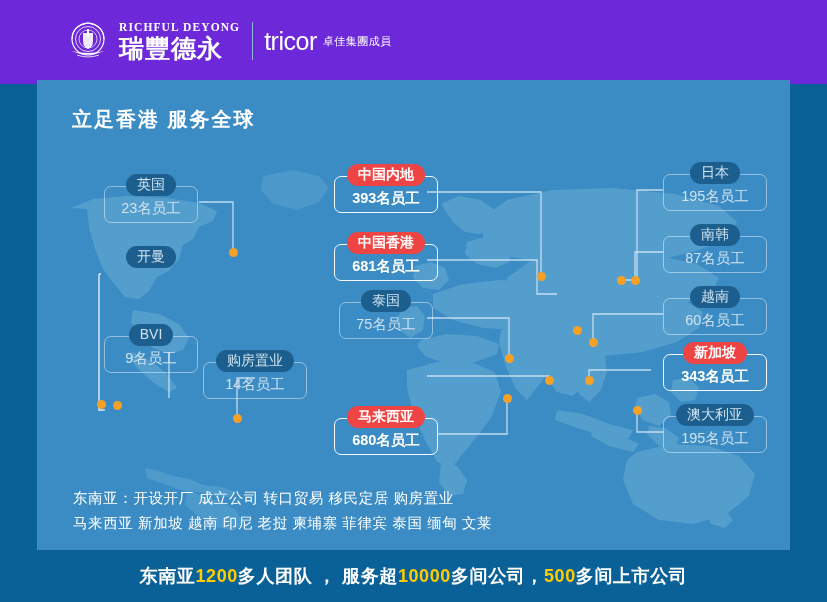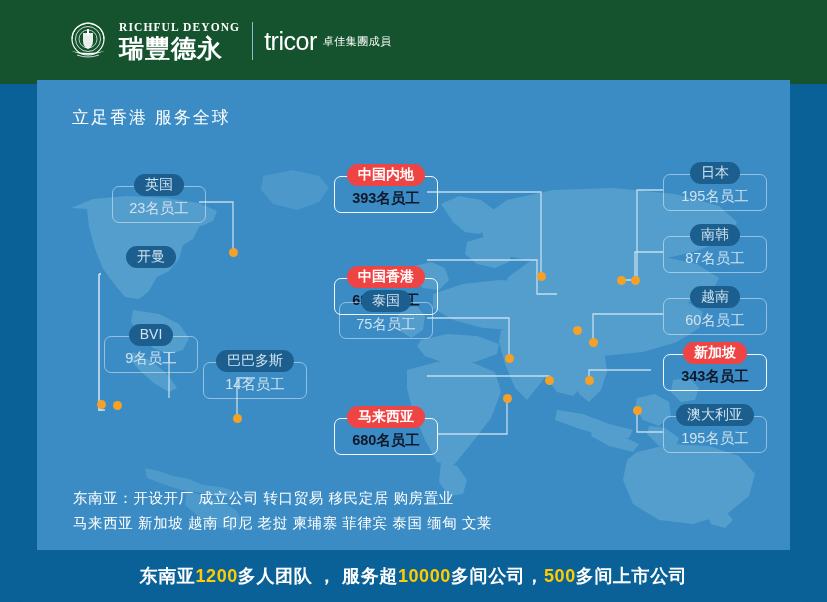--- a/index.html
+++ b/index.html
@@ -5,39 +5,39 @@
   html,body{margin:0;padding:0;}
   body{
     width:827px;height:602px;overflow:hidden;
     background:#0a6197;
     font-family:"Liberation Sans","DejaVu Sans",sans-serif;
     -webkit-font-smoothing:antialiased;
   }
   #root{position:relative;width:827px;height:602px;}
 
   
-  .header{position:absolute;left:0;top:0;width:827px;height:84px;background:#14532d;}
+  .header{position:absolute;left:0;top:0;width:827px;height:84px;background:#6d28d9;}
   .logo-wrap{position:absolute;left:66px;top:19px;display:flex;align-items:center;height:44px;}
   .crest{width:44px;height:44px;position:relative;flex:0 0 auto;}
   .crest svg{display:block;}
   .logo-texts{margin-left:9px;}
   .logo-en{font-size:11.5px;font-weight:bold;letter-spacing:1.1px;color:#ffffff;line-height:12px;
            font-family:"Liberation Serif","DejaVu Serif",serif;}
   .logo-cn{font-size:25px;font-weight:bold;color:#ffffff;line-height:27px;letter-spacing:1px;margin-top:2px;}
   .logo-sep{width:1px;height:38px;background:#8fb9d6;margin:0 11px 0 12px;}
   .tricor{display:flex;align-items:center;}
   .tricor-main{font-size:25px;color:#ffffff;letter-spacing:-0.5px;line-height:26px;font-weight:500;}
   .tricor-sub{font-size:11px;color:#ffffff;margin-left:6px;letter-spacing:.5px;}
   .header-right{position:absolute;right:66px;top:0;height:80px;display:flex;align-items:center;
                 font-size:17.5px;color:#ffffff;letter-spacing:.6px;}
 
   
   .panel{position:absolute;left:37px;top:80px;width:753px;height:470px;
          background:#3b8cc4;overflow:hidden;}
-  .panel-title{position:absolute;left:35px;top:26px;font-size:17px;font-weight:normal;color:#ffffff;letter-spacing:2px;}
+  .panel-title{position:absolute;left:35px;top:26px;font-size:20px;font-weight:bold;color:#ffffff;letter-spacing:2px;}
 
   
   .map{position:absolute;left:0;top:0;width:753px;height:470px;}
   .map svg{display:block;}
 
   
   .lines{position:absolute;left:0;top:0;width:753px;height:470px;}
 
   
   .dot{position:absolute;width:9px;height:9px;border-radius:50%;background:#f5a027;}
@@ -51,21 +51,21 @@
   .ibox .body{
     position:relative;margin-top:-10px;padding:13px 0 5px;
     border:1px solid rgba(255,255,255,.55);border-radius:7px;
     text-align:center;font-size:14.5px;line-height:17px;white-space:nowrap;
   }
   
   .ibox.dim .tab{background:#1c5e8e;color:#cfe2ef;}
   .ibox.dim .body{color:#cfe2ef;border-color:rgba(255,255,255,.45);}
   
   .ibox.hot .tab{background:#ef4444;color:#ffffff;font-weight:bold;}
-  .ibox.hot .body{color:#0f172a;font-weight:bold;border-color:rgba(255,255,255,.95);}
+  .ibox.hot .body{color:#ffffff;font-weight:bold;border-color:rgba(255,255,255,.95);}
   .ibox.wide{width:104px;}
 
   
   .svc{position:absolute;left:36px;color:#ffffff;font-size:14.5px;letter-spacing:.6px;white-space:nowrap;}
   .svc1{top:409px;}
   .svc2{top:434px;}
 
   
   .footer{position:absolute;left:0;top:550px;width:827px;height:52px;background:#0a6197;
           display:flex;align-items:center;justify-content:center;border-radius:23px;}
@@ -203,45 +203,45 @@
     <div class="dot" style="left:536px;top:246px;"></div>
     <div class="dot" style="left:468px;top:274px;"></div>
     <div class="dot" style="left:508px;top:296px;"></div>
     <div class="dot" style="left:466px;top:314px;"></div>
     <div class="dot" style="left:580px;top:196px;"></div>
     <div class="dot" style="left:594px;top:196px;"></div>
     <div class="dot" style="left:552px;top:258px;"></div>
     <div class="dot" style="left:548px;top:296px;"></div>
     <div class="dot" style="left:596px;top:326px;"></div>
 
-    <div class="ibox dim" style="left:67px;top:94px;margin-left:8px;">
+    <div class="ibox dim" style="left:67px;top:94px;">
       <div class="tab">英国</div>
       <div class="body">23名员工</div>
     </div>
 
     <div class="ibox dim" style="left:67px;top:166px;">
       <div class="tab">开曼</div>
     </div>
 
     <div class="ibox dim" style="left:67px;top:244px;">
       <div class="tab">BVI</div>
       <div class="body">9名员工</div>
     </div>
 
     <div class="ibox dim wide" style="left:166px;top:270px;">
-      <div class="tab">巴巴多斯</div>
+      <div class="tab">购房置业</div>
       <div class="body">14名员工</div>
     </div>
 
     <div class="ibox hot wide" style="left:297px;top:84px;">
       <div class="tab">中国内地</div>
       <div class="body">393名员工</div>
     </div>
 
-    <div class="ibox hot wide" style="left:297px;top:152px;margin-top:34px;">
+    <div class="ibox hot wide" style="left:297px;top:152px;">
       <div class="tab">中国香港</div>
       <div class="body">681名员工</div>
     </div>
 
     <div class="ibox dim" style="left:302px;top:210px;">
       <div class="tab">泰国</div>
       <div class="body">75名员工</div>
     </div>
 
 

